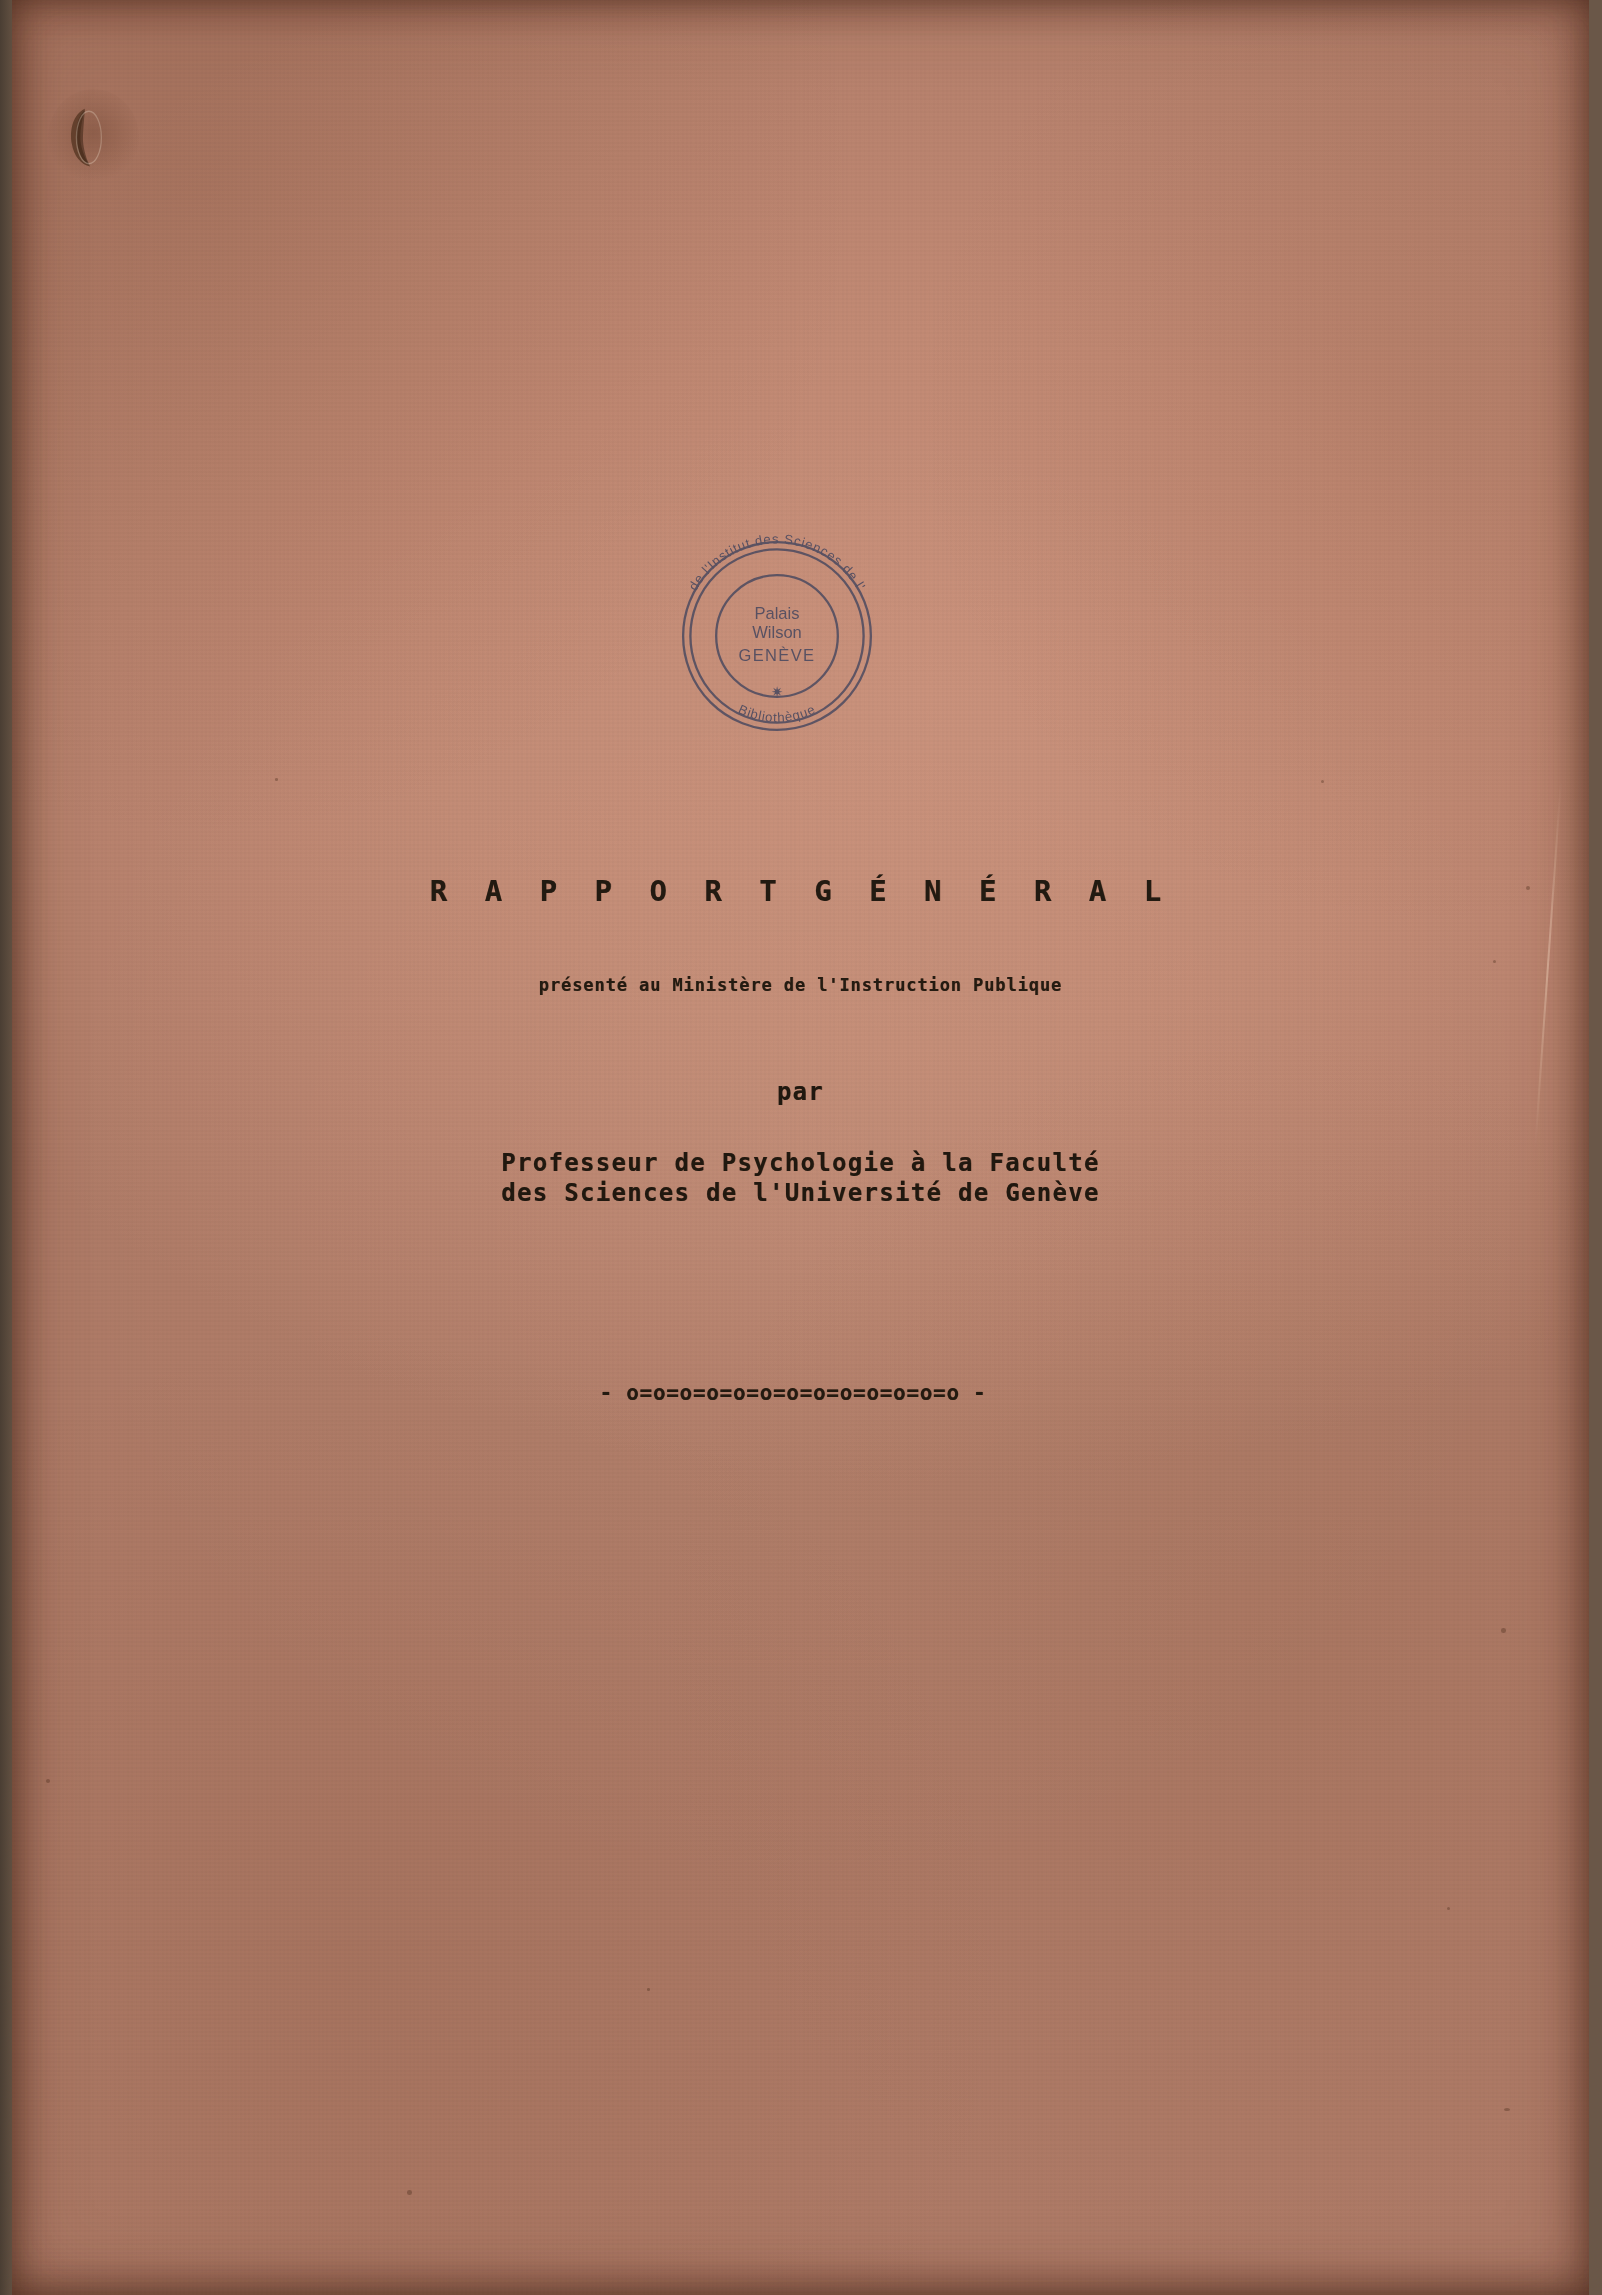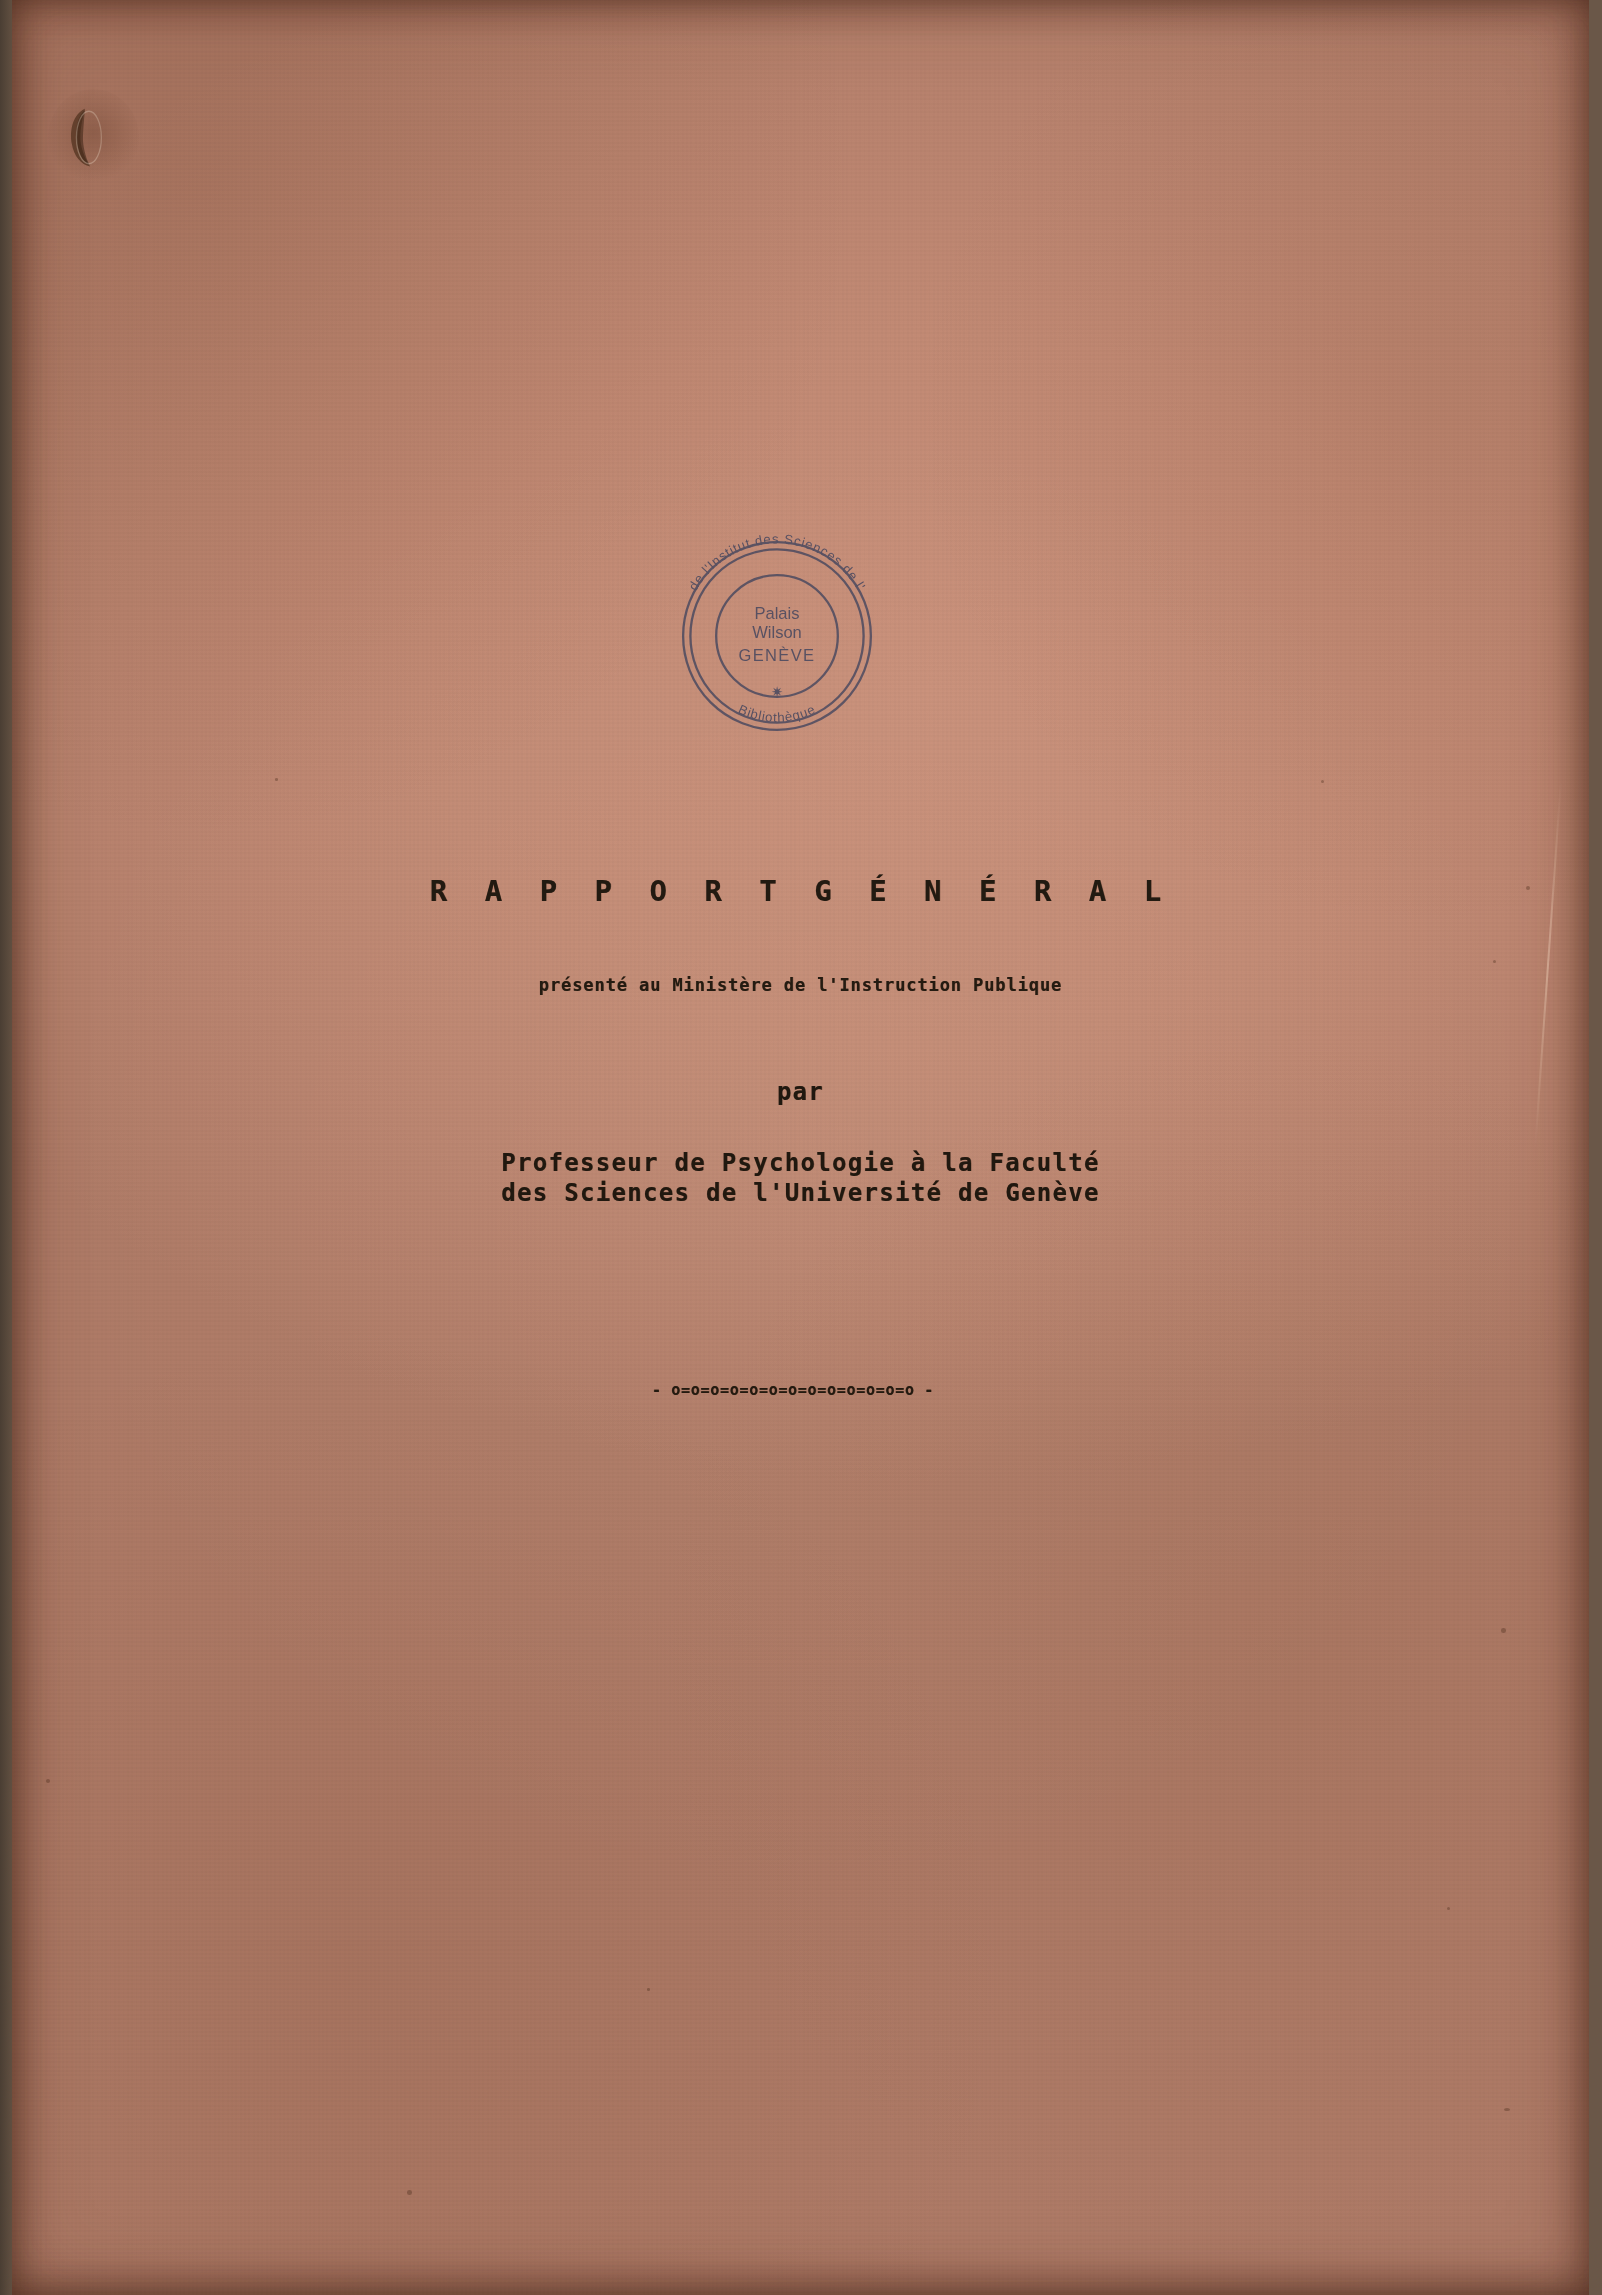--- a/index.html
+++ b/index.html
@@ -150,21 +150,21 @@
     font-weight: 700;
     letter-spacing: 1.3px;
     line-height: 30px;
   }
   .author-block .nm { letter-spacing: 3.3px; }
 
   .rule-line {
     position: absolute;
     top: 1381px;
     left: 0; right: 15px;
-    font-size: 15px;
+    font-size: 21px;
     font-weight: 700;
     letter-spacing: 0.7px;
     color: #231a10;
   }
 
   
   .speck {
     position: absolute;
     border-radius: 50%;
     background: rgba(70,40,22,0.35);

